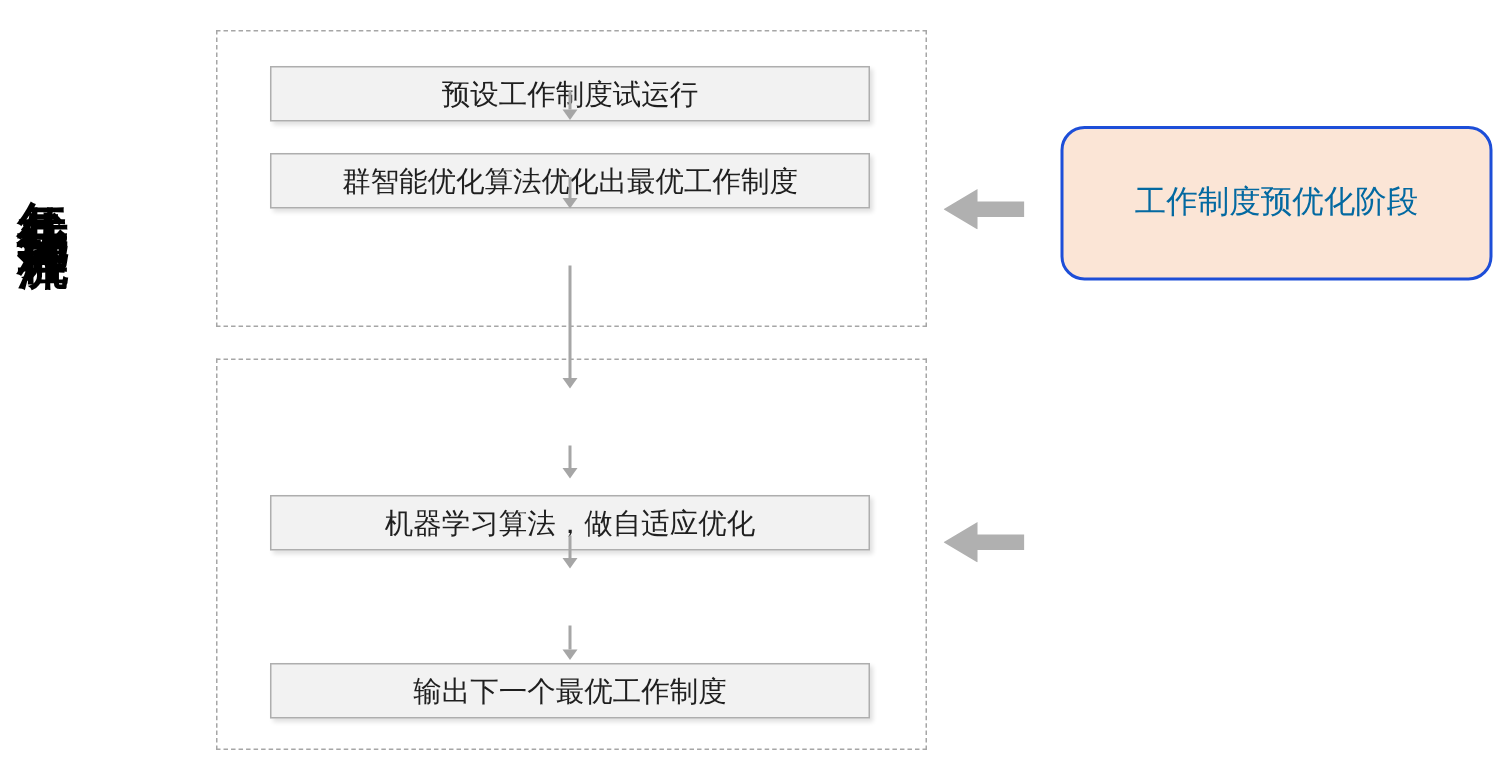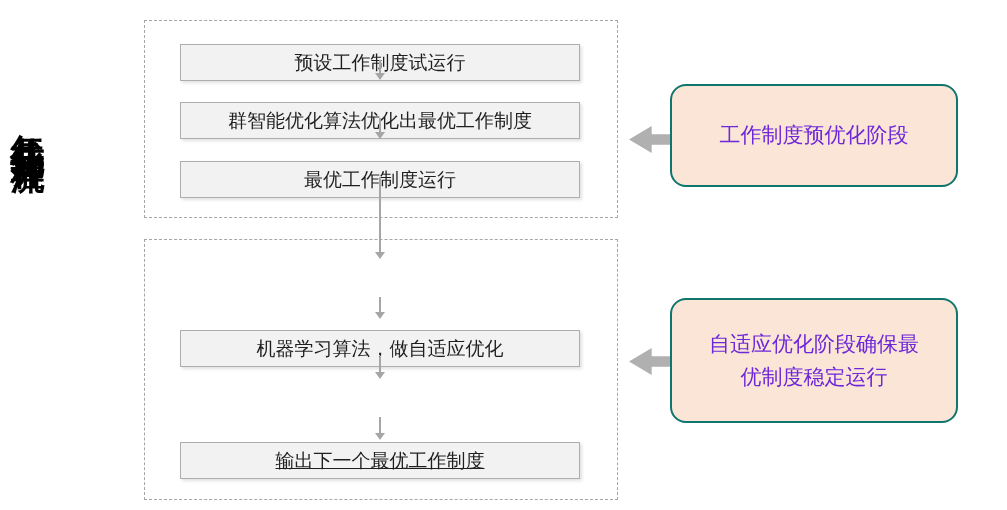--- a/index.html
+++ b/index.html
@@ -56,21 +56,21 @@
     font-size: 19px;
     color: #1f1f1f;
     white-space: nowrap;
   }
   .s1-b1 { top: 23px; }
   .s1-b2 { top: 81px; }
   .s1-b3 { top: 140px; }
   .s2-b1 { top: 21px; }
   .s2-b2 { top: 90px; }
   .s2-b3 { top: 141px; }
-  .s2-b4 { top: 202px; text-decoration: underline; }
+  .s2-b4 { top: 202px; }
 
   
   .connector {
     position: absolute;
     left: 375px;
     width: 10px;
     display: flex;
     flex-direction: column;
     align-items: center;
   }
@@ -99,49 +99,48 @@
     height: 27px;
     background: #b0b0b0;
     clip-path: polygon(0 50%, 42% 0, 42% 31%, 100% 31%, 100% 69%, 42% 69%, 42% 100%);
   }
   .arrow-1 { left: 629px; top: 126px; }
   .arrow-2 { left: 629px; top: 348px; }
 
   
   .callout {
     position: absolute;
-    left: 670px;
+    left: 707px;
     width: 288px;
     box-sizing: border-box;
     background: #fbe5d6;
-    border: 2px solid #0f766e;
+    border: 2px solid #1d4ed8;
     border-radius: 16px;
     display: flex;
     align-items: center;
     justify-content: center;
     text-align: center;
     font-size: 21px;
-    color: #6d28d9;
+    color: #0369a1;
     line-height: 1.55;
     padding: 0 30px;
   }
   .callout-1 { top: 84px;  height: 103px; }
   .callout-2 { top: 298px; height: 125px; }
 </style>
 </head>
 <body>
 
 <div class="canvas">
 
   <div class="main-title">气井优化计算流程</div>
 
   <div class="stage stage-1">
     <div class="flow-box s1-b1">预设工作制度试运行</div>
     <div class="flow-box s1-b2">群智能优化算法优化出最优工作制度</div>
-    <div class="flow-box s1-b3">最优工作制度运行</div>
   </div>
 
   <div class="stage stage-2">
     <div class="flow-box s2-b2">机器学习算法，做自适应优化</div>
     <div class="flow-box s2-b4">输出下一个最优工作制度</div>
   </div>
 
   <div class="connector conn-1">
       <div class="c-line"></div>
       <div class="c-head"></div>
@@ -164,15 +163,14 @@
     </div>
   <div class="connector conn-6">
       <div class="c-line"></div>
       <div class="c-head"></div>
     </div>
 
   <div class="block-arrow-left arrow-1"></div>
   <div class="block-arrow-left arrow-2"></div>
 
   <div class="callout callout-1">工作制度预优化阶段</div>
-  <div class="callout callout-2">自适应优化阶段确保最优制度稳定运行</div>
 
 </div>
 
 </body></html>

